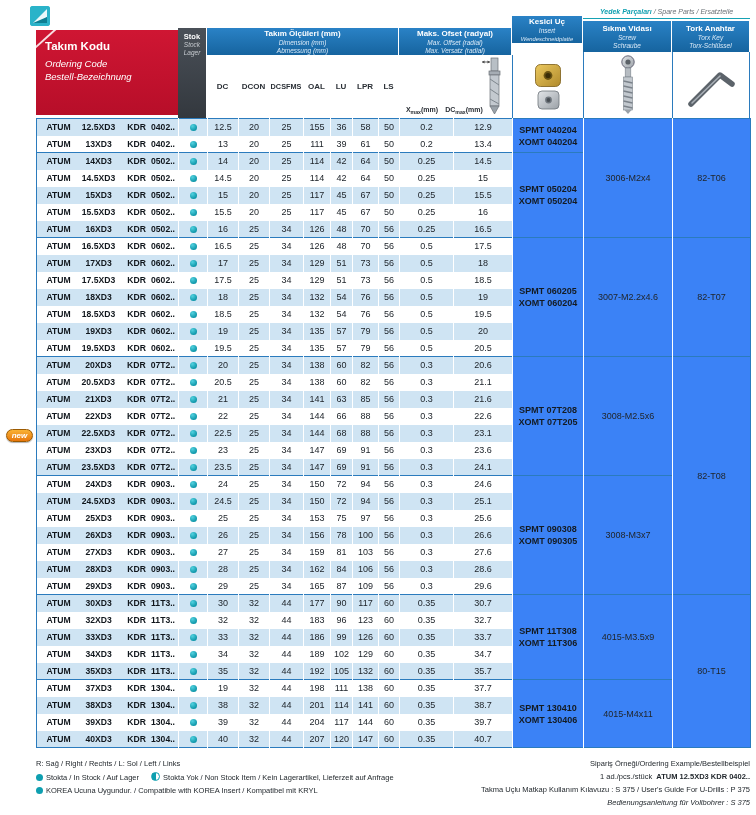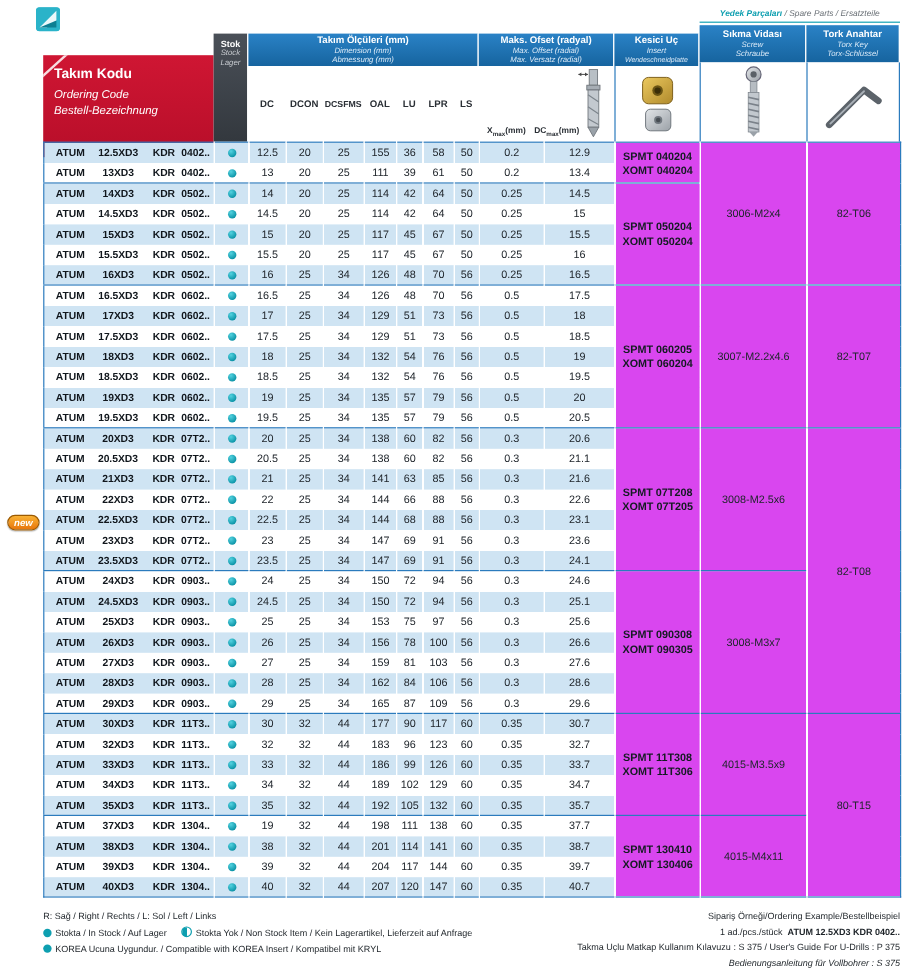--- a/index.html
+++ b/index.html
@@ -8,21 +8,21 @@
     font-family:"Liberation Sans", sans-serif; overflow:hidden; color:#222;
   }
   .abs { position:absolute; box-sizing:border-box; }
 
   
   .logo { left:30px; top:6px; width:20px; height:20px; background:#2ab3c9; border-radius:3px; overflow:hidden; }
   .logo svg { display:block; }
 
   
   .ordering-box {
-    left:36px; top:46px; width:142px; height:85px;
+    left:36px; top:30px; width:142px; height:85px;
     background:linear-gradient(180deg,#cf1633,#b70e29);
     color:#fff; padding:10px 9px; overflow:hidden;
   }
   .ordering-box::before {
     content:""; position:absolute; top:7px; left:-9px; width:38px; height:2px;
     background:#fff; transform:rotate(-42deg); opacity:.85;
   }
   .ob-l1 { font-size:11.5px; font-weight:bold; margin-bottom:5px; }
   .ob-l2, .ob-l3 { font-size:9.5px; font-style:italic; line-height:13px; }
 
@@ -36,21 +36,21 @@
 
   .stok-h {
     left:178px; top:28px; width:29px; height:90px; background:linear-gradient(180deg,#4a5058,#33383e);
     text-align:center; padding-top:4px; border-right:1px solid #fff;
   }
   .stok-h .h1 { font-size:7.5px; font-weight:bold; color:#fff; line-height:9px; }
   .stok-h .h2, .stok-h .h3 { font-size:6.5px; font-style:italic; color:#c6cacf; line-height:8px; }
 
   .dims-h   { left:207px; top:28px; width:192px; height:27px; }
   .offset-h { left:399px; top:28px; width:113px; height:27px; }
-  .insert-h { left:512px; top:28px; width:71px;  height:27px; }
+  .insert-h { left:512px; top:16px; width:71px;  height:27px; }
   .insert-h .h3 { font-size:5.8px; }
   .screw-h  { left:583px; top:21px; width:89px;  height:31px; }
   .torx-h   { left:672px; top:21px; width:78px;  height:31px; }
 
   .spare-title { left:583px; top:6px; width:167px; height:13px; text-align:center; font-size:7px;
                  border-bottom:1px solid #16a2b4; line-height:11px; white-space:nowrap; }
   .spare-title .sp-tr { color:#0e9fb0; font-weight:bold; font-style:italic; }
   .spare-title .sp-en, .spare-title .sp-de { color:#6a7076; font-style:italic; }
 
   
@@ -83,21 +83,21 @@
 
   td.code-cell { text-align:left; }
   td.code-cell span { display:inline-block; font-weight:bold; font-size:8.6px; color:#10161c; vertical-align:top; }
   td.code-cell .p0 { width:33px; padding-left:2px; }
   td.code-cell .p1 { width:47px; }
   td.code-cell .p2 { width:29px; }
 
   .stock-dot { display:inline-block; width:7px; height:7px; border-radius:50%;
                background:radial-gradient(circle at 35% 30%, #52d2e0, #0b93a6 75%); vertical-align:middle; }
 
-  td.group-cell { background:#d946ef; border-left:1px solid #2b7bbd; vertical-align:middle; }
+  td.group-cell { background:#3b82f6; border-left:1px solid #2b7bbd; vertical-align:middle; }
   td.insert-cell div { font-weight:bold; font-size:9px; line-height:12px; color:#141b22; }
   td.screw-cell, td.torx-cell { font-size:9.5px; color:#23282e; }
 
   
   .new-badge { left:6px; top:429px; width:27px; height:13px; border-radius:8px;
                background:linear-gradient(180deg,#f9b234,#e8770d); border:1px solid #9c5a00;
                color:#fff; font-size:8px; font-style:italic; font-weight:bold;
                text-align:center; line-height:12px; box-shadow:0 1px 1px rgba(0,0,0,.3); }
 
   

